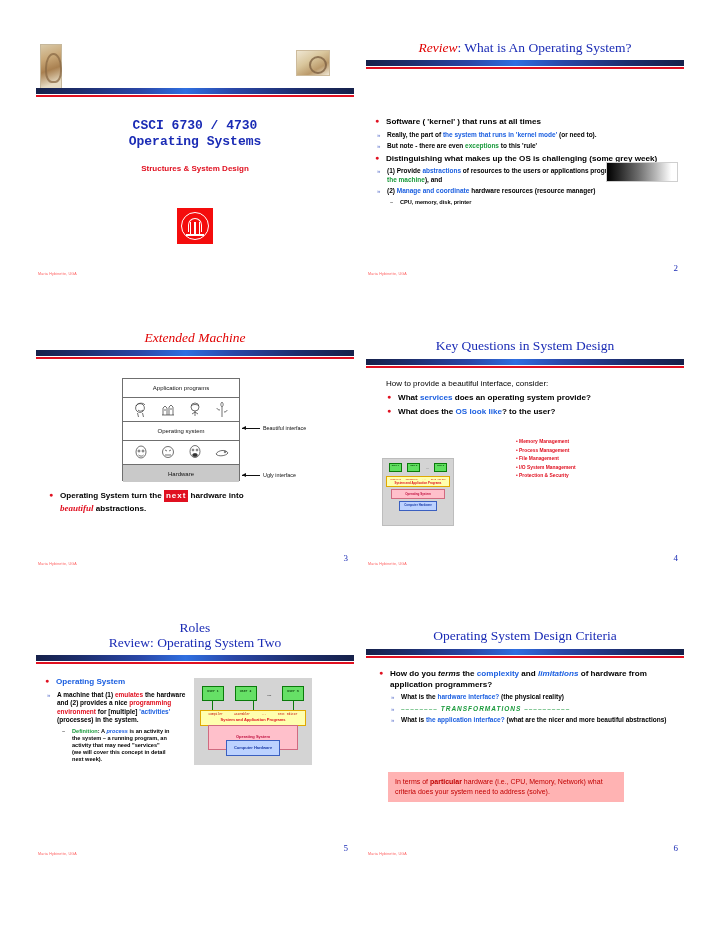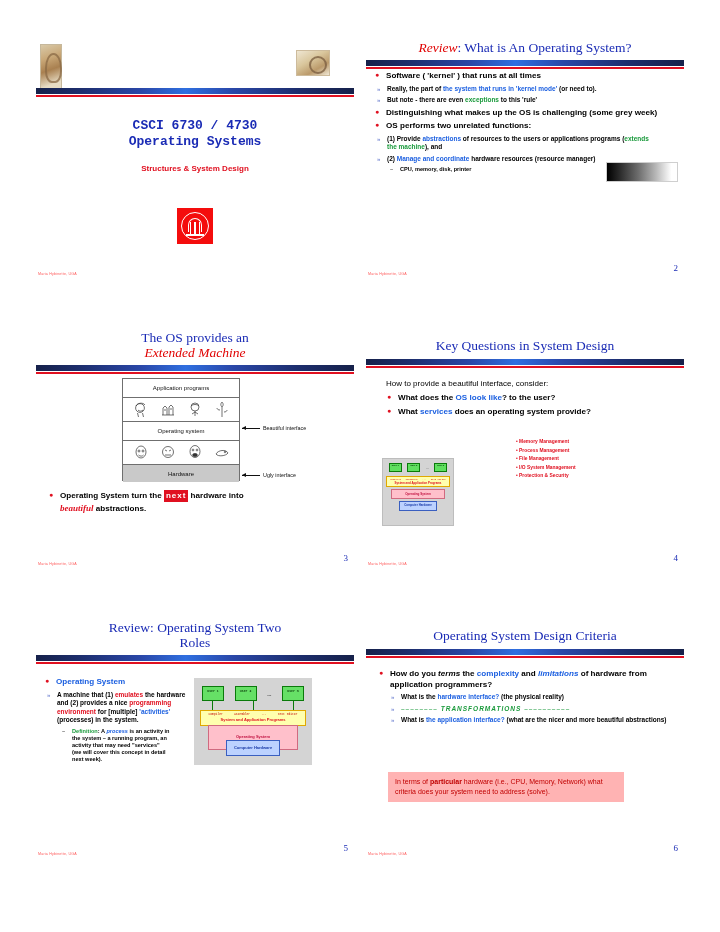--- a/index.html
+++ b/index.html
@@ -196,38 +196,36 @@
       <div class="base"></div>
     </div>
     <div class="footer">Maria Hybinette, UGA</div>
   </div>
 
   <div class="slide s2">
     <div class="title">
       <span class="ital-red">Review</span><span>: What is An Operating System?</span>
     </div>
     <div class="divbar"></div>
-    <div class="body" style="padding:5px 12px 0 14px;">
+    <div class="body" style="padding:5px 12px 0 14px;margin-top:46px;">
       <div class="b1">Software ( 'kernel' ) that runs at all times</div>
       <div class="b2">Really, the part of <span class="blue">the system that runs in  'kernel mode'</span>  (or need to).</div>
       <div class="b2">But note - there are even <span class="green">exceptions</span> to this  'rule'</div>
       <div class="b1">Distinguishing what makes up the OS is challenging (some grey week)</div>
-      <div class="b1">OS performs two unrelated functions:</div>
       <div class="b2" style="padding-right:18px;">(1) Provide <span class="blue">abstractions</span> of resources to the users or applications programs (<span class="green">extends the machine</span>), and</div>
       <div class="b2" style="padding-right:12px;">(2) <span class="blue">Manage and coordinate</span> hardware resources (resource manager)</div>
       <div class="b3" style="margin-left:14px;">CPU, memory, disk, printer</div>
     </div>
     <div class="graybox"></div>
     <div class="footer">Maria Hybinette, UGA</div>
     <div class="pageno">2</div>
   </div>
 
   <div class="slide s3">
     <div class="title">
-      <div>The OS provides an</div>
       <div class="ital-red">Extended Machine</div>
     </div>
     <div class="divbar"></div>
 
     <div class="extmach">
       <div class="em-row em-txt">Application programs</div>
       <div class="em-row em-fig">
         <svg class="sk" viewBox="0 0 16 17">
             <g stroke="#333" fill="none" stroke-width=".7">
               <circle cx="7" cy="7" r="4.4"></circle>
@@ -301,22 +299,22 @@
 
     <div class="footer">Maria Hybinette, UGA</div>
     <div class="pageno">3</div>
   </div>
 
   <div class="slide s4">
     <div class="title" style="padding-top:8px;">Key Questions in System Design</div>
     <div class="divbar" style="margin-top:6px;"></div>
     <div style="padding:14px 12px 0 26px;">
       <div style="font-size:8px; font-weight:normal; color:#000; margin-bottom:5px;">How to provide a beautiful interface, consider:</div>
+      <div class="b1">What <span class="blue">services</span> does an operating system provide?</div>
       <div class="b1">What does the <span class="blue">OS look like</span>? to the user?</div>
-      <div class="b1">What <span class="blue">services</span> does an operating system provide?</div>
     </div>
 
     <div class="svc">
       <div>Memory Management</div>
       <div>Process Management</div>
       <div>File Management</div>
       <div>I/O System Management</div>
       <div>Protection &amp; Security</div>
     </div>
 
@@ -339,22 +337,22 @@
       <div class="os">Operating System</div>
       <div class="hw">Computer Hardware</div>
     </div>
 
     <div class="footer">Maria Hybinette, UGA</div>
     <div class="pageno">4</div>
   </div>
 
   <div class="slide s5">
     <div class="title">
+      <div>Roles</div>
       <div>Review: Operating System Two</div>
-      <div>Roles</div>
     </div>
     <div class="divbar"></div>
 
     <div style="padding:16px 0 0 14px; width:160px;">
       <div class="b1" style="color:#1b5fe0;">Operating System</div>
       <div class="b2">A  machine that (1) <span class="red">emulates</span> the hardware and (2) provides a nice <span class="red">programming environment</span> for [multiple] <span class="blue">'activities'</span> (processes)  in the system.</div>
       <div class="b3" style="margin-left:16px; width:110px;"><span class="green">Definition</span>: A <span class="blue" style="font-style:italic;">process</span> is an activity in the system – a running program, an activity that may need "services"  (we will cover this concept in detail next week).</div>
     </div>
 
     <div class="mini5">

